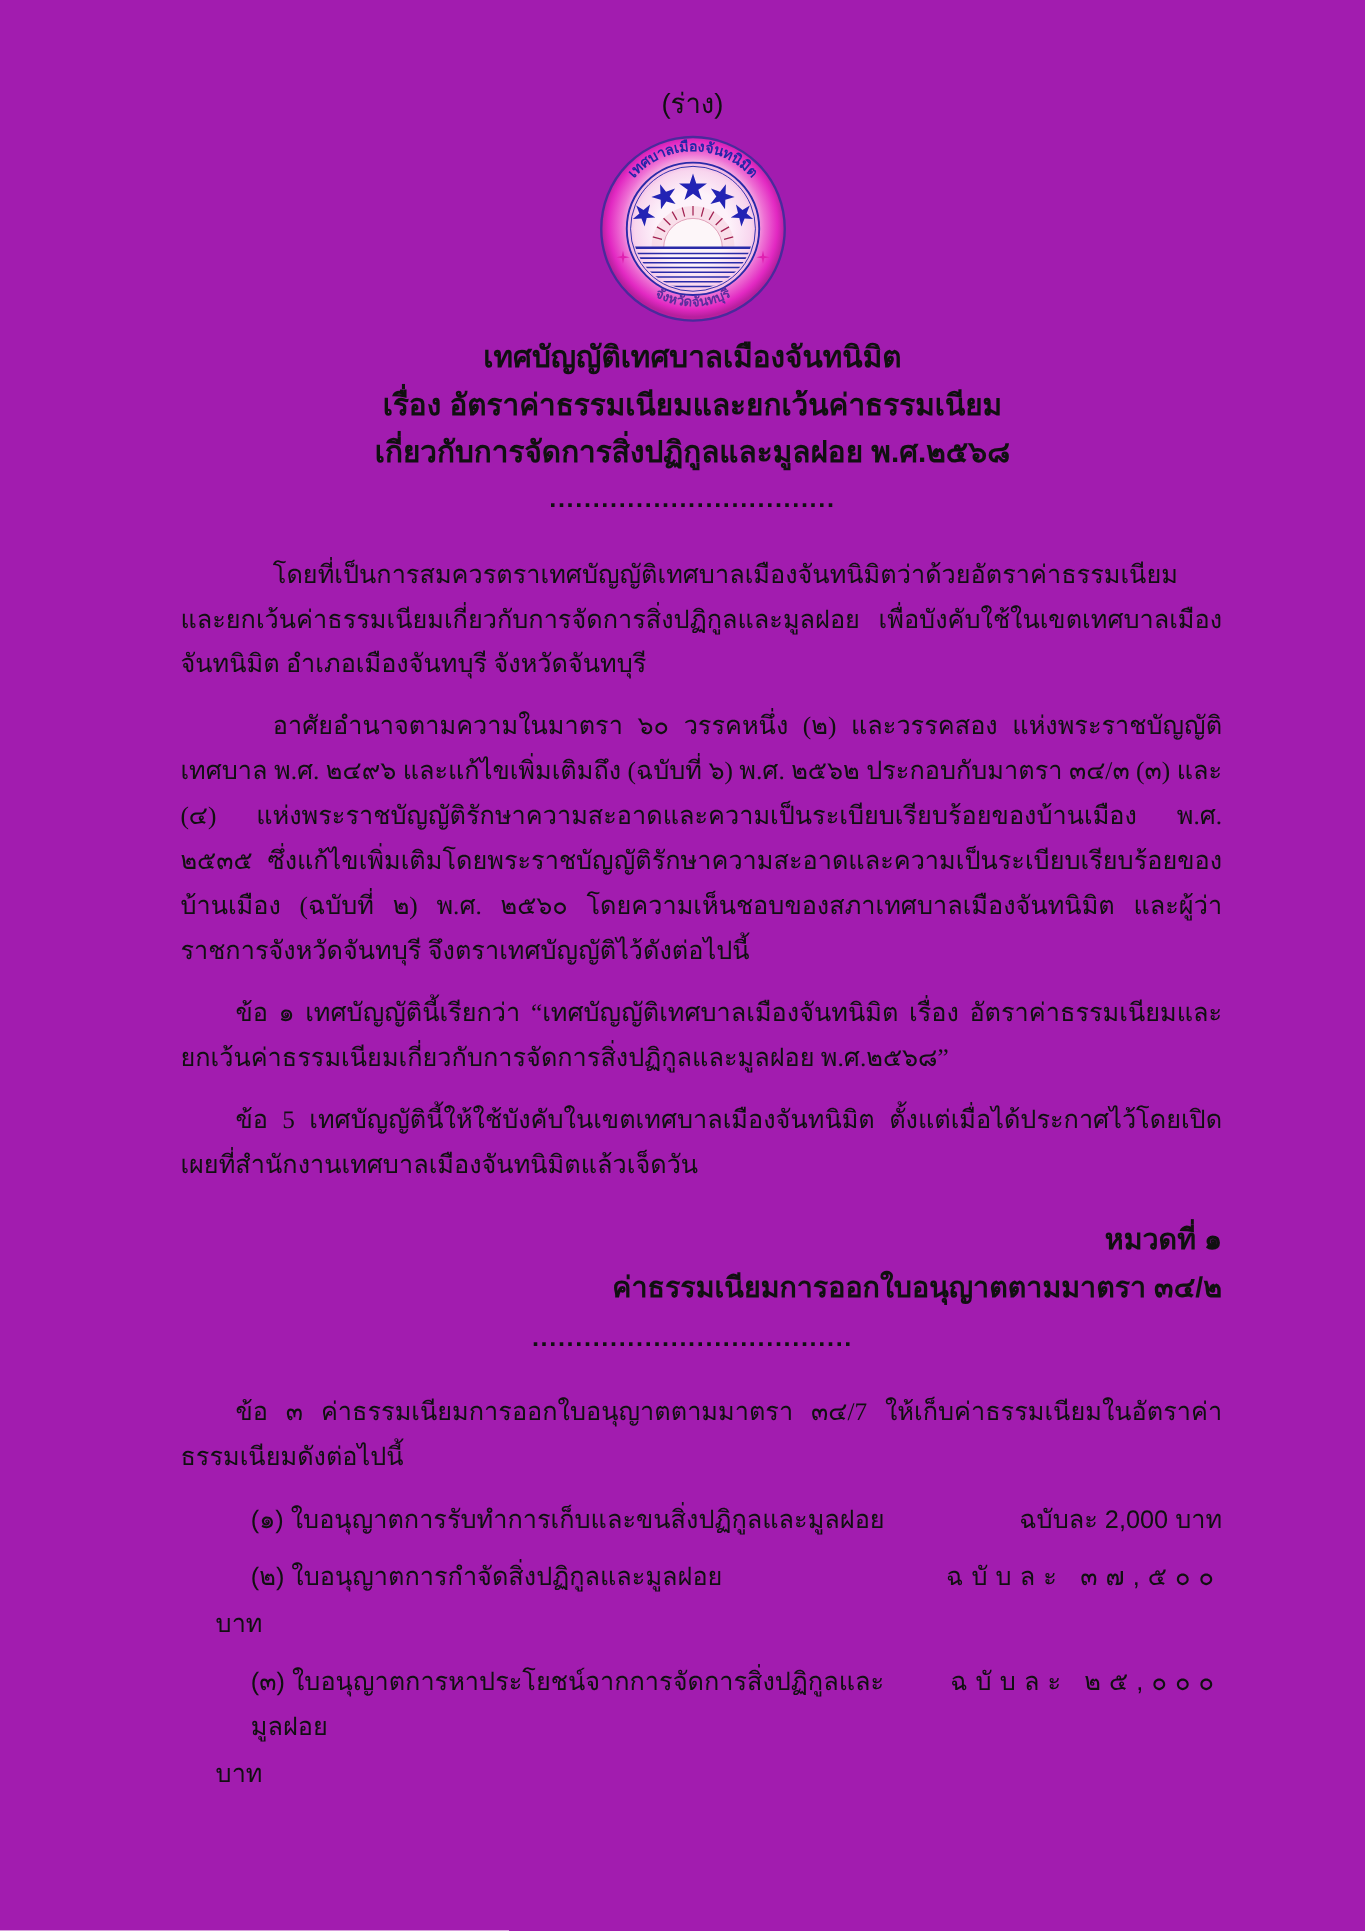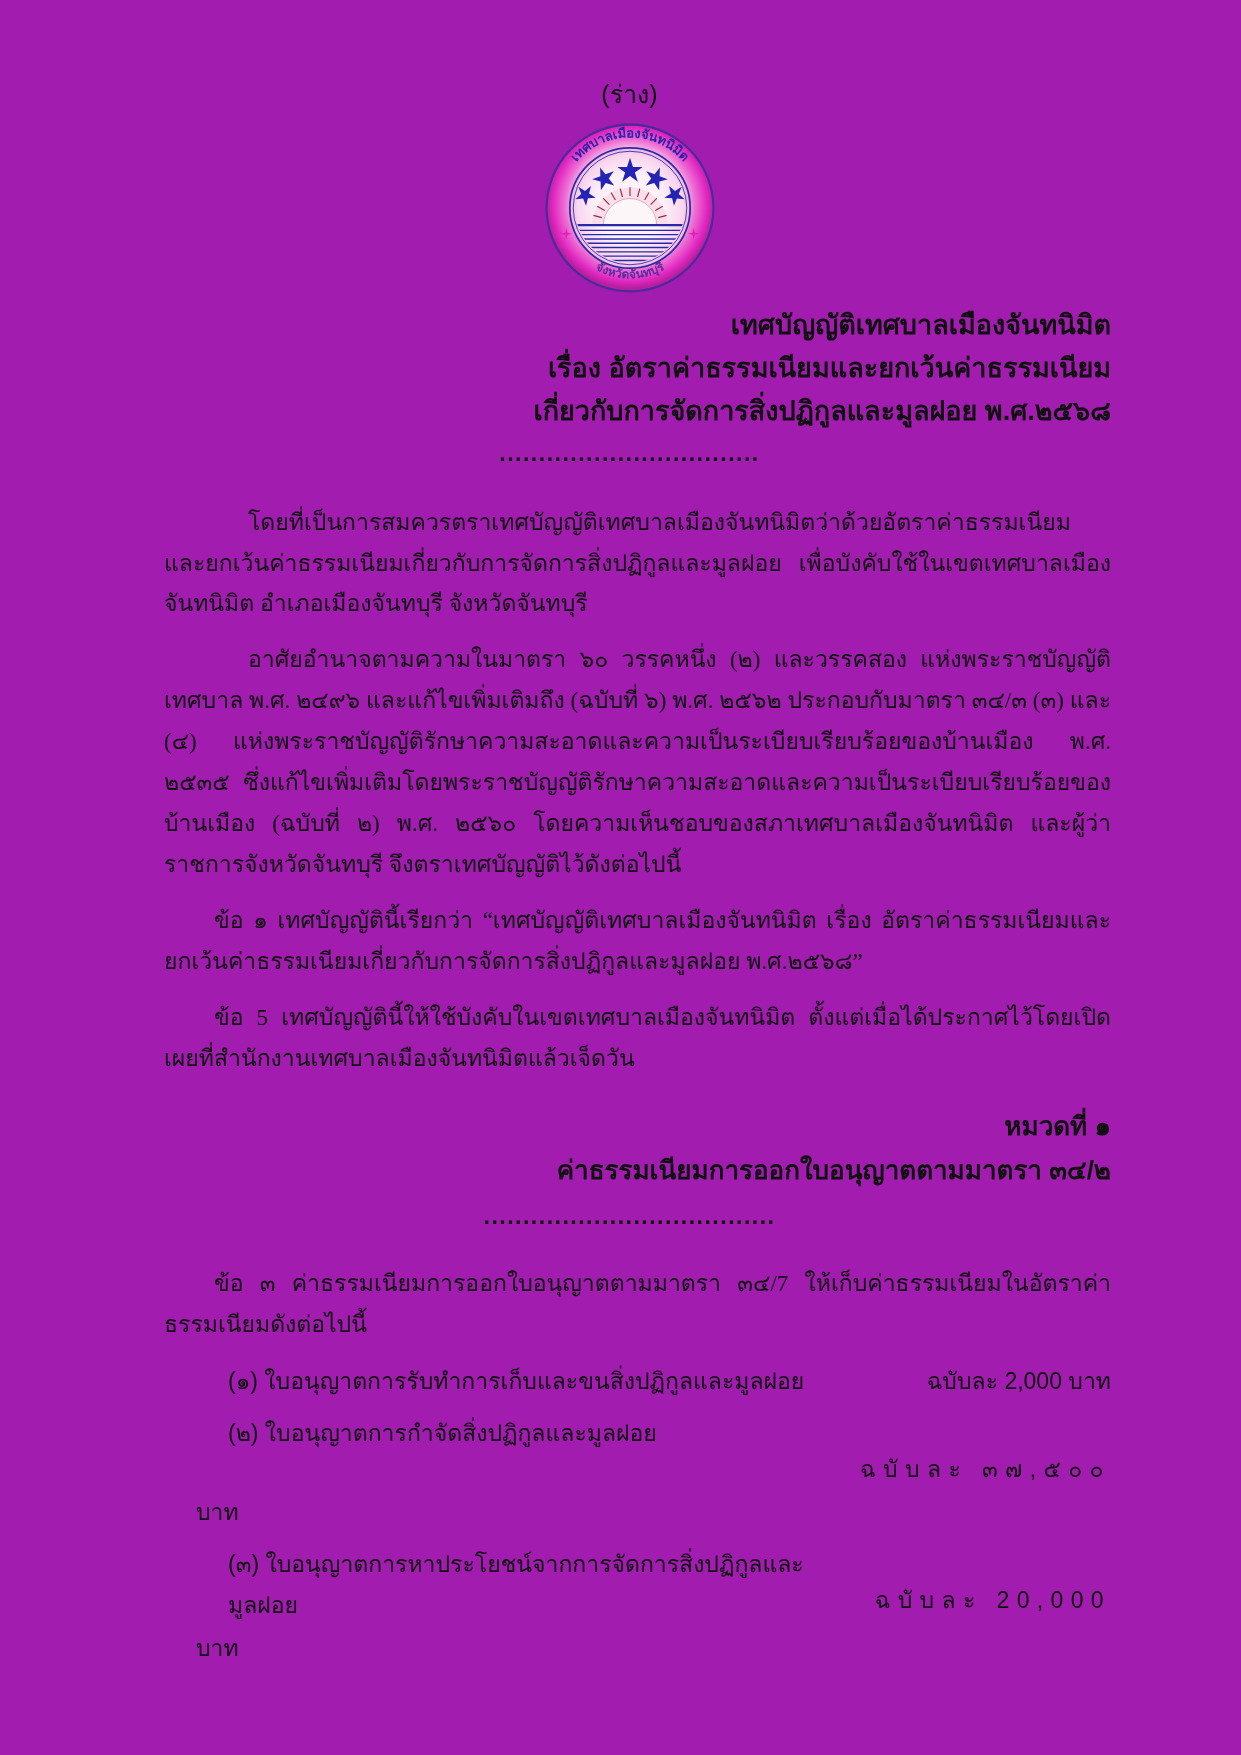--- a/index.html
+++ b/index.html
@@ -11,33 +11,33 @@
     margin: 0 auto;
     background: #a21caf;
     padding: 74px 130px 0 148px;
     font-family: "Liberation Sans", sans-serif;
     font-size: 23px;
     color: #101010;
     overflow: hidden;
   }
   .draft-label { text-align: center; font-size: 25px; margin: 0 0 8px 0; }
   .logo-wrap { text-align: center; margin: 2px 0 4px 0; }
-  .doc-title { text-align: right; font-weight: bold; font-size: 27px; line-height: 1.6; margin: 0; }
+  .doc-title { text-align: center; font-weight: bold; font-size: 27px; line-height: 1.6; margin: 0; }
   .dots { text-align: center; font-weight: bold; letter-spacing: 1.5px; margin: 6px 0 0 0; }
   .dots-first { margin-bottom: 36px; }
   .body-para { text-align: justify; line-height: 1.78; margin: 0 0 15px 16px; font-family: Liberation Serif, serif; }
   .indent-lg { text-indent: 84px; }
   .indent-md { text-indent: 50px; }
   .section-head { text-align: right; font-weight: bold; font-size: 26px; line-height: 1.72; margin: 24px 0 0 0; }
   .dots-second { margin: 10px 0 34px 0; }
   .fee-list { margin-top: 2px; }
   .fee-row { display: flex; justify-content: space-between; align-items: flex-start; padding-left: 80px; line-height: 1.78; margin-top: 11px; }
   .fee-label { padding-right: 20px; }
   .fee-amount { white-space: nowrap; }
-  .fee-amount-spread { letter-spacing: 0.32em; margin-top: 36px; }
+  .fee-amount-spread { letter-spacing: 0.32em; }
   .fee-overflow { line-height: 1.78; margin-top: 2px; margin-left: 48px; }
 </style>
 </head>
 <body>
 
 <div class="page">
 
   <div class="draft-label">(ร่าง)</div>
 
   <div class="logo-wrap">
@@ -154,19 +154,19 @@
     </div>
 
     <div class="fee-row">
       <span class="fee-label">(๒) ใบอนุญาตการกำจัดสิ่งปฏิกูลและมูลฝอย</span>
       <span class="fee-amount fee-amount-spread">ฉบับละ ๓๗,๕๐๐</span>
     </div>
     <div class="fee-overflow">บาท</div>
 
     <div class="fee-row">
       <span class="fee-label">(๓) ใบอนุญาตการหาประโยชน์จากการจัดการสิ่งปฏิกูลและมูลฝอย</span>
-      <span class="fee-amount fee-amount-spread">ฉบับละ 20,000</span>
+      <span class="fee-amount fee-amount-spread">ฉบับละ ๒๕,๐๐๐</span>
     </div>
     <div class="fee-overflow">บาท</div>
 
   </div>
 
 </div>
 
 </body></html>

